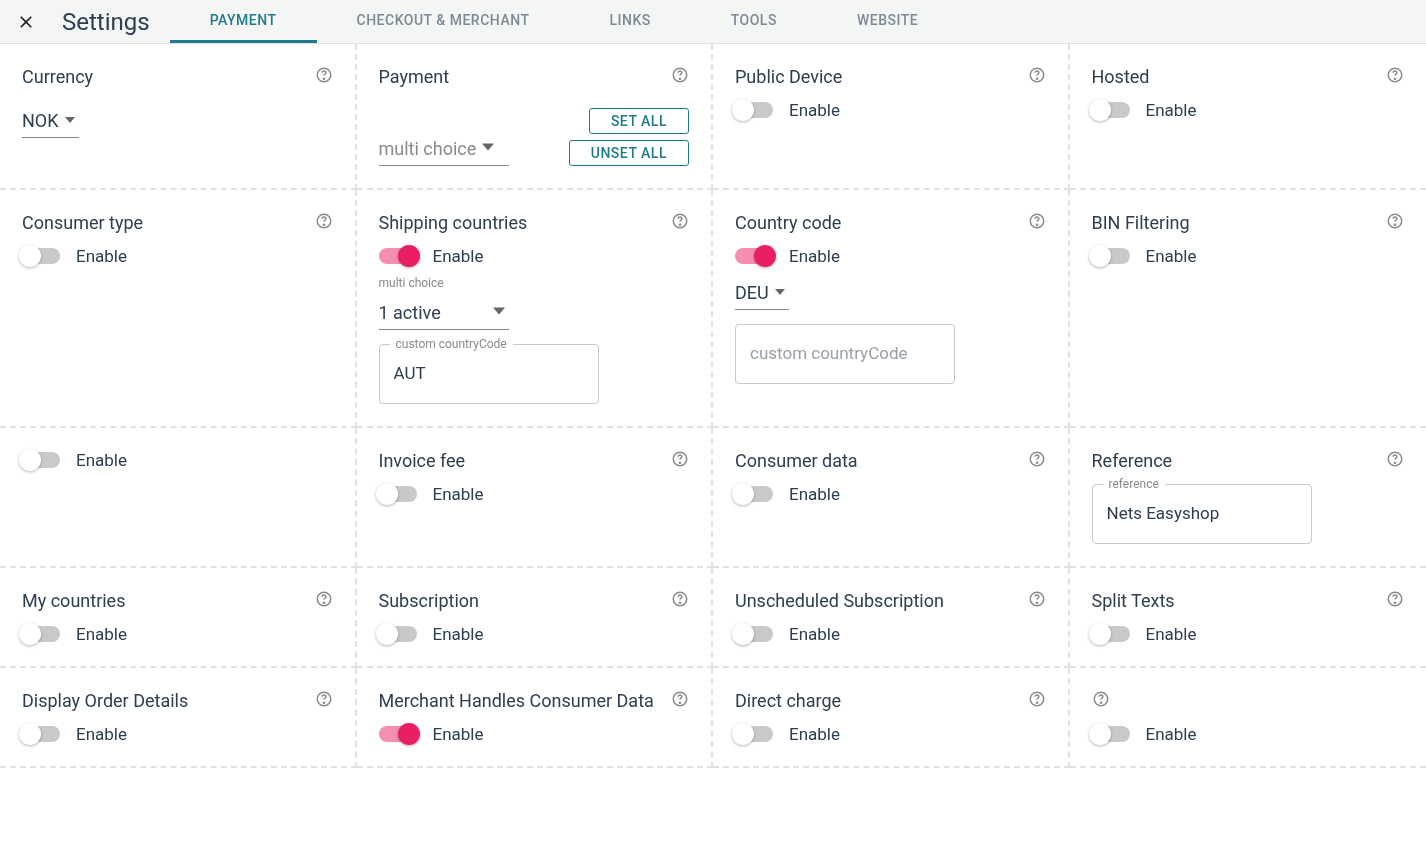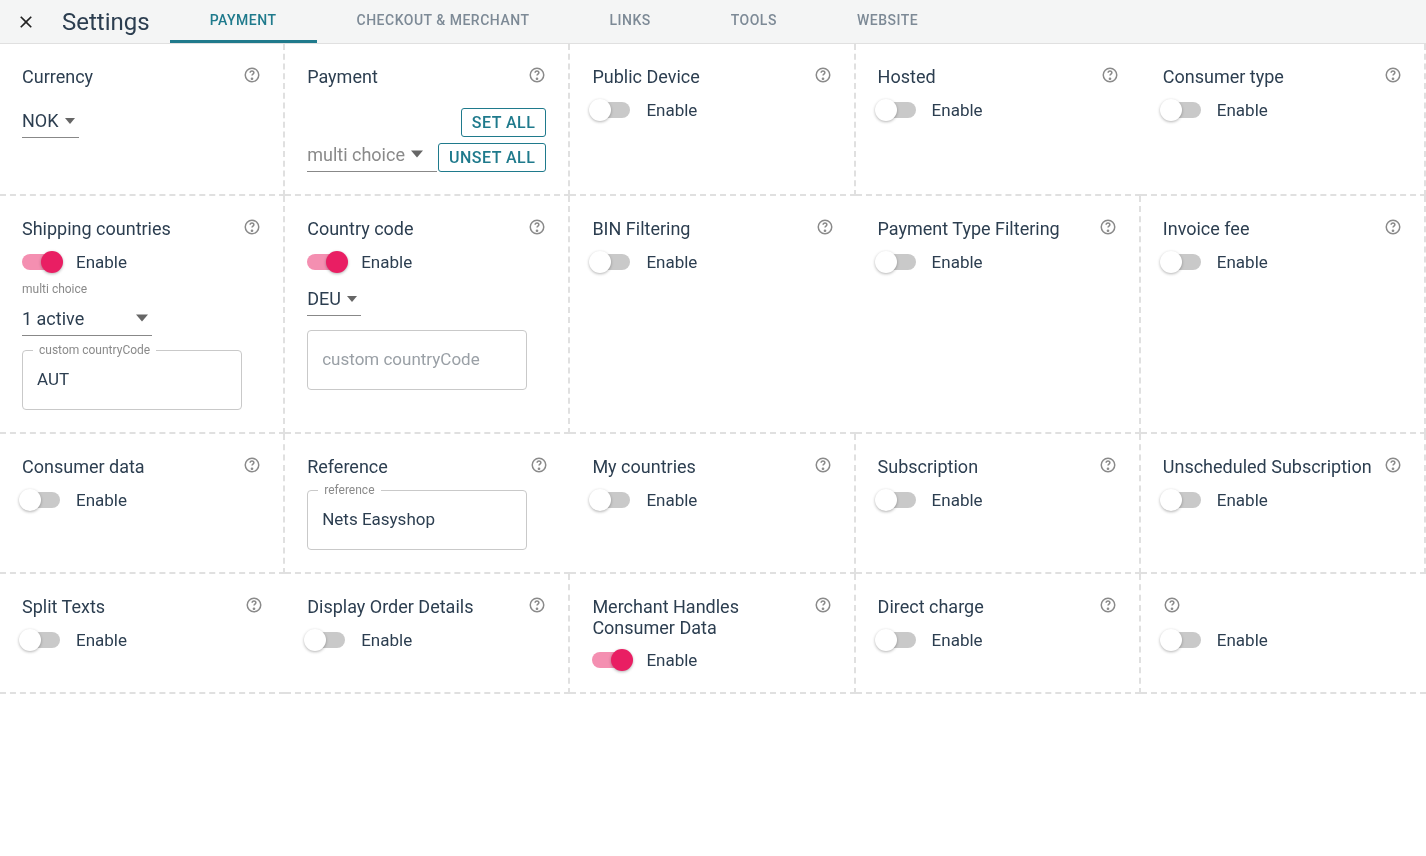--- a/index.html
+++ b/index.html
@@ -4,45 +4,45 @@
 <style>
 *{box-sizing:border-box;margin:0;padding:0;font-family:-apple-system,BlinkMacSystemFont,"Segoe UI",Roboto,sans-serif}
 body{background:#fff;color:#2c3e50;font-size:16px}
 .header{display:flex;align-items:center;background:#f4f5f5;border-bottom:1px solid #e0e0e0;height:44px}
 .close-btn{width:52px;height:52px;display:flex;align-items:center;justify-content:center;cursor:pointer}
 .close-btn svg{width:20px;height:20px}
 .page-title{font-size:24px;font-weight:400;color:#2c3e50;padding:0 20px 0 10px}
 .tabs{display:flex;flex:1;height:100%}
 .tab{padding:0 40px;display:flex;align-items:center;font-size:14px;font-weight:500;color:#7d8a96;cursor:pointer;letter-spacing:.5px;border-bottom:3px solid transparent;height:100%}
 .tab.active{color:#1f7a8c;border-bottom-color:#1f7a8c}
-.grid{display:grid;grid-template-columns:repeat(5,1fr);width:100%}
+.grid{display:grid;grid-template-columns:repeat(4,1fr);width:100%}
 .card{border-right:2px dashed #e0e0e0;border-bottom:2px dashed #e0e0e0;padding:22px;position:relative;min-height:100px}
 .card:nth-child(4n){border-right:none}
 .card-header{display:flex;align-items:flex-start;justify-content:space-between;margin-bottom:12px}
 .card-title{font-size:18px;font-weight:400;color:#2c3e50}
 .help-icon{color:#8a8a8a;cursor:pointer;flex-shrink:0}
 .help-icon svg{width:18px;height:18px}
 .toggle-row{display:flex;align-items:center;gap:16px}
 .toggle{position:relative;width:38px;height:16px;background:#c9c9c9;border-radius:10px;cursor:pointer;flex-shrink:0}
 .toggle-knob{position:absolute;width:22px;height:22px;background:#fff;border-radius:50%;top:-3px;left:-3px;box-shadow:0 1px 3px rgba(0,0,0,.3);transition:left .2s}
 .toggle.on{background:#f48fb1}
 .toggle.on .toggle-knob{left:19px;background:#e91e63}
 .toggle-label{font-size:17px;color:#2c3e50}
-.select-wrap{display:inline-flex;align-items:center;border-bottom:1px solid #888;padding:6px 4px 6px 0;cursor:pointer;gap:6px;margin-top:4px}
+.select-wrap{display:inline-flex;align-items:flex-start;border-bottom:1px solid #888;padding:6px 4px 6px 0;cursor:pointer;gap:6px;margin-top:4px}
 .select-value{font-size:18px;color:#2c3e50}
 .select-wrap.muted .select-value{color:#8a8a8a}
 .select-arrow svg{width:12px;height:12px;fill:#666}
 .select-arrow.tiny svg{width:10px;height:10px}
 .small-label{font-size:12px;color:#8a8a8a;margin-top:10px;margin-bottom:2px}
 .outlined-field{position:relative;border:1px solid #c9c9c9;border-radius:4px;padding:18px 14px 20px 14px;margin-top:14px}
 .outlined-field-label{position:absolute;top:-8px;left:10px;background:#fff;padding:0 6px;font-size:12px;color:#8a8a8a}
 .outlined-field-value{font-size:17px;color:#2c3e50}
 .outlined-field.placeholder .outlined-field-value{color:#9aa0a6}
 .right-btns{display:flex;flex-direction:column;gap:6px;align-items:flex-end}
-.mini-btn{border:1px solid #1f7a8c;color:#1f7a8c;background:#fff;font-size:16px;letter-spacing:.5px;padding:4px 10px;border-radius:3px;cursor:pointer;font-weight:500}
+.mini-btn{border:1px solid #1f7a8c;color:#1f7a8c;background:#fff;font-size:14px;letter-spacing:.5px;padding:4px 21px;border-radius:3px;cursor:pointer;font-weight:500}
 .webhooks-body{display:flex;align-items:flex-end;justify-content:space-between;margin-top:20px}
 </style>
 </head>
 <body>
 
 <div class="header">
   <div class="close-btn">
     <svg viewBox="0 0 24 24">
         <path d="M19 6.4L17.6 5 12 10.6 6.4 5 5 6.4 10.6 12 5 17.6 6.4 19 12 13.4 17.6 19 19 17.6 13.4 12z" fill="#222"></path>
       </svg>
@@ -215,28 +215,20 @@
     </div>
     <div class="toggle-row">
       <div class="toggle">
           <div class="toggle-knob"></div>
         </div>
       <span class="toggle-label">Enable</span>
     </div>
   </div>
 
   <div class="card">
-    <div class="card-header">
-      <div class="card-title">Payment Type Filtering</div>
-      <span class="help-icon"><svg viewBox="0 0 24 24" fill="none" stroke="currentColor" stroke-width="2">
-            <circle cx="12" cy="12" r="9"></circle>
-            <path d="M9.5 9a2.5 2.5 0 115 0c0 1.5-2.5 2-2.5 3.5"></path>
-            <circle cx="12" cy="17" r=".8" fill="currentColor"></circle>
-          </svg></span>
-    </div>
     <div class="toggle-row">
       <div class="toggle">
           <div class="toggle-knob"></div>
         </div>
       <span class="toggle-label">Enable</span>
     </div>
   </div>
 
   <div class="card">
     <div class="card-header">

